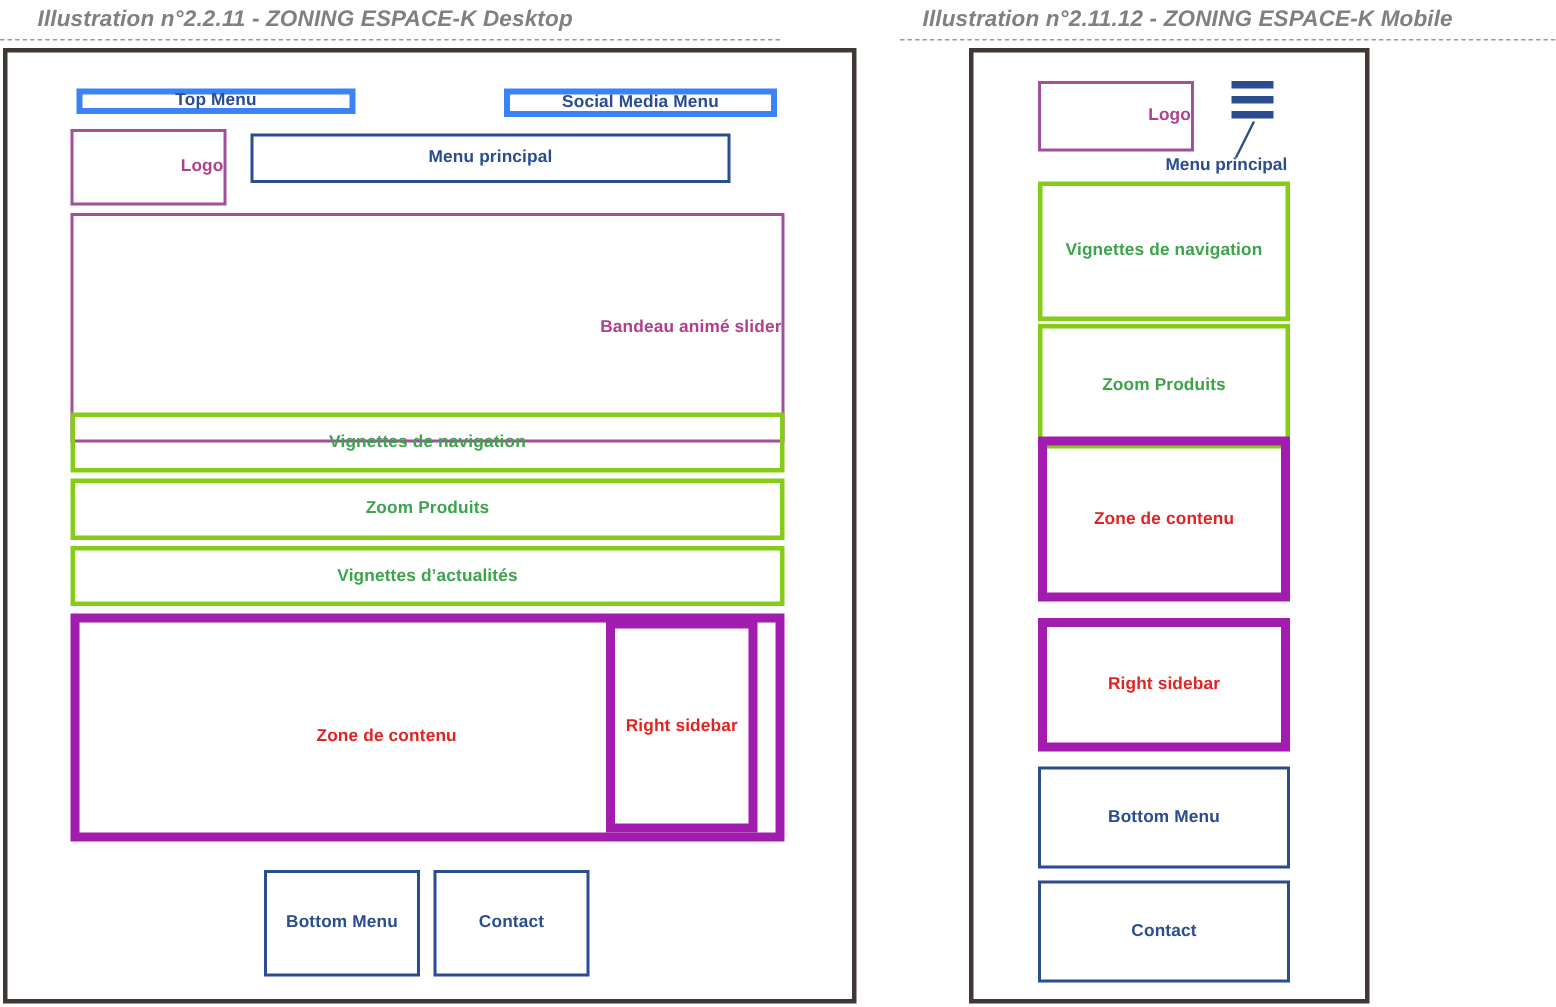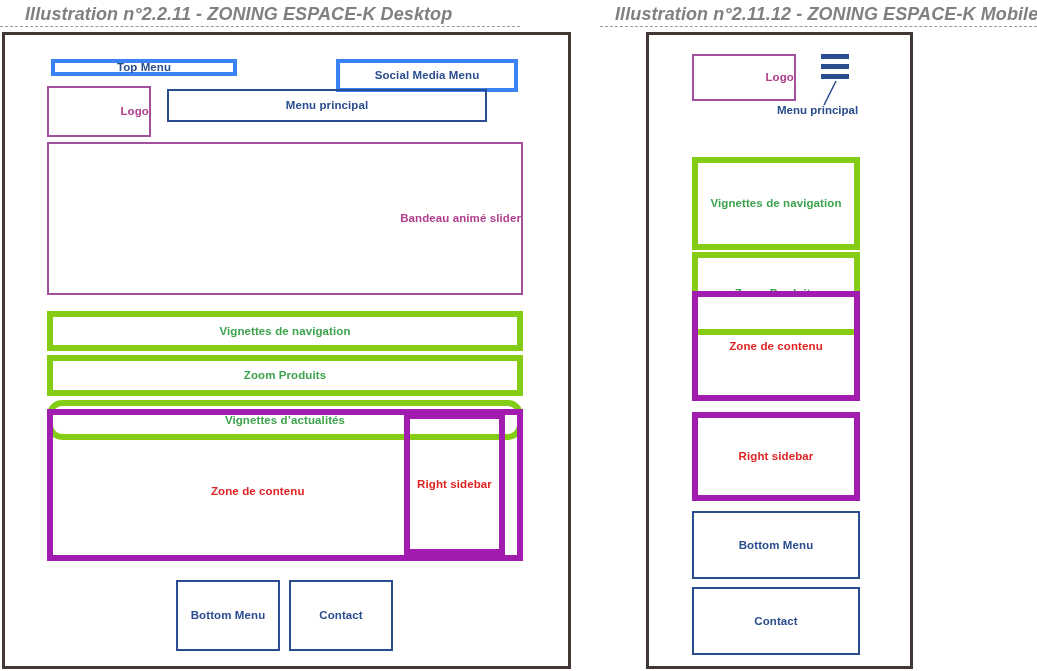--- a/index.html
+++ b/index.html
@@ -8,21 +8,21 @@
     background:#ffffff;
     font-family:"Liberation Sans", sans-serif;
     overflow:hidden;
   }
 
   
   .caption{
     position:absolute;
     font-style:italic;
     font-weight:bold;
-    font-size:18px;
+    font-size:15px;
     color:#808080;
     letter-spacing:0.1px;
     white-space:nowrap;
   }
   .caption-rule{
     position:absolute;
     height:0;
     border-top:1px dashed #9a9a9a;
   }
 
@@ -44,21 +44,21 @@
     background:transparent;
     font-weight:bold;
     font-size:11.5px;
     letter-spacing:0.1px;
     text-align:center;
     line-height:1.25;
   }
   .blue   {border:2px solid #2a4d8f;color:#2a4d8f;}
   .blue-thin{border:4px solid #3b82f6;color:#2a4d8f;}
   .purple {border:2px solid #a0509c;color:#b03f8e;justify-content:flex-end;}
-  .green  {border:6px solid #84cc16;color:#3da34d;margin-top:36px;}
+  .green  {border:3px solid #84cc16;color:#3da34d;}
   .red    {border:6px solid #a21caf;color:#e02323;}
 
   
   .hamburger{
     position:absolute;
     display:flex;
     flex-direction:column;
     justify-content:space-between;
   }
   .hamburger span{
@@ -86,21 +86,21 @@
 
 <div class="caption" style="left:615px;top:4px;">Illustration n°2.11.12 - ZONING ESPACE-K Mobile</div>
 <div class="caption-rule" style="left:600px;top:26px;width:437px;"></div>
 
 <div class="frame" style="left:2px;top:32px;width:569px;height:637px;">
 
   <div class="box blue-thin" style="left:46px;top:24px;width:186px;height:17px;">
     <span>Top Menu</span>
   </div>
 
-  <div class="box blue-thin" style="left:331px;top:24px;width:182px;height:33px;">
+  <div class="box blue-thin" style="left:331px;top:24px;width:182px;height:19px;">
     <span>Social Media Menu</span>
   </div>
 
   <div class="box purple" style="left:42px;top:51px;width:104px;height:51px;">
     <span>Logo</span>
   </div>
 
   <div class="box blue" style="left:162px;top:54px;width:320px;height:33px;">
     <span>Menu principal</span>
   </div>
@@ -110,21 +110,21 @@
   </div>
 
   <div class="box green" style="left:42px;top:240px;width:476px;height:40px;">
     <span>Vignettes de navigation</span>
   </div>
 
   <div class="box green" style="left:42px;top:284px;width:476px;height:41px;">
     <span>Zoom Produits</span>
   </div>
 
-  <div class="box green" style="left:42px;top:329px;width:476px;height:40px;border-radius:15px;">
+  <div class="box green" style="left:42px;top:329px;width:476px;height:40px;">
     <span>Vignettes d’actualités</span>
   </div>
 
   <div class="box red" style="left:42px;top:374px;width:476px;height:152px;">
     <span style="position:absolute;left:158px;top:69px;">Zone de contenu</span>
   </div>
 
   <div class="box red" style="left:399px;top:378px;width:101px;height:142px;">
     <span>Right sidebar</span>
   </div>

